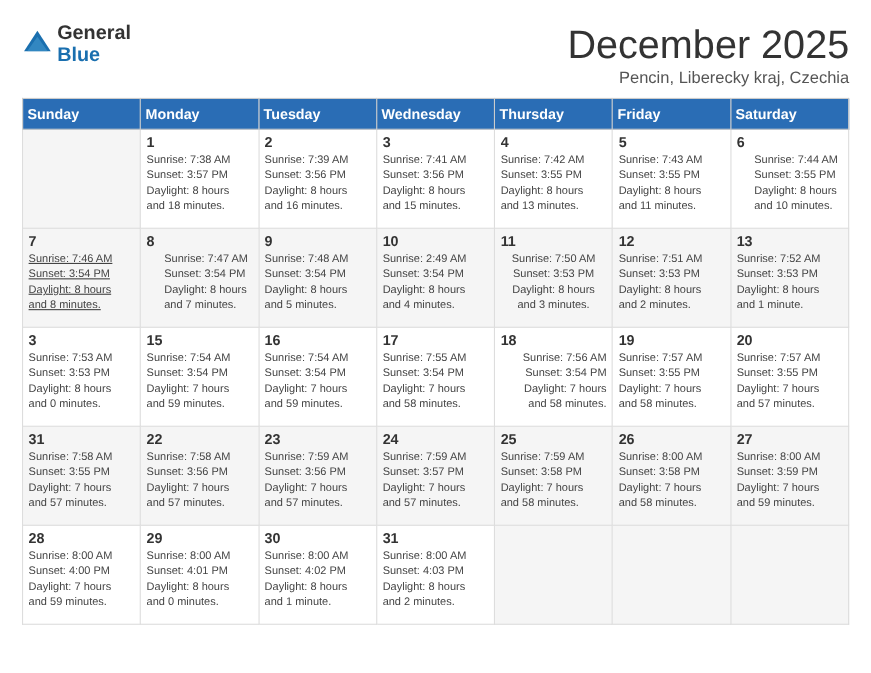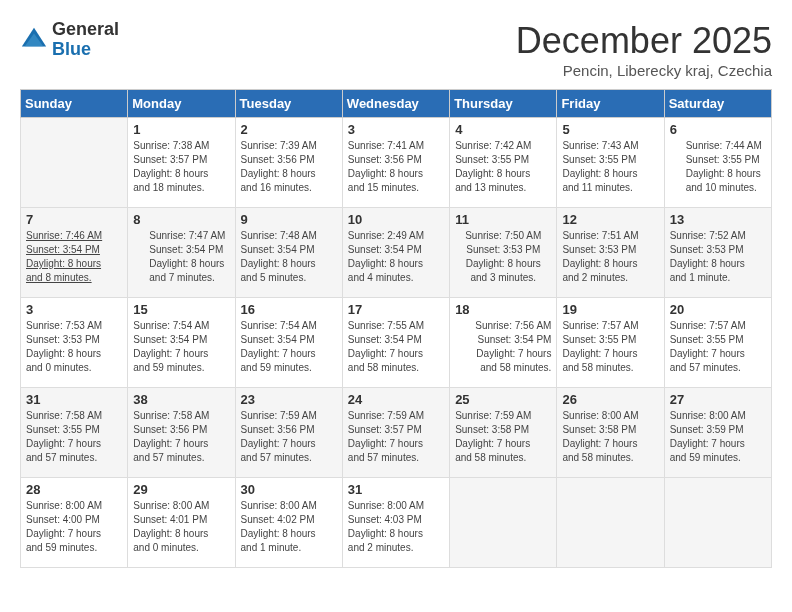--- a/index.html
+++ b/index.html
@@ -281,21 +281,21 @@
       </tr>
       <tr>
         <td>
           <span class="day-num">31</span>
           <div class="day-info" style="white-space: pre-line;">Sunrise: 7:58 AM
 Sunset: 3:55 PM
 Daylight: 7 hours
 and 57 minutes.</div>
         </td>
         <td>
-          <span class="day-num">38</span>
+          <span class="day-num">22</span>
           <div class="day-info" style="white-space: pre-line;">Sunrise: 7:58 AM
 Sunset: 3:56 PM
 Daylight: 7 hours
 and 57 minutes.</div>
         </td>
         <td>
           <span class="day-num">23</span>
           <div class="day-info" style="white-space: pre-line;">Sunrise: 7:59 AM
 Sunset: 3:56 PM
 Daylight: 7 hours

